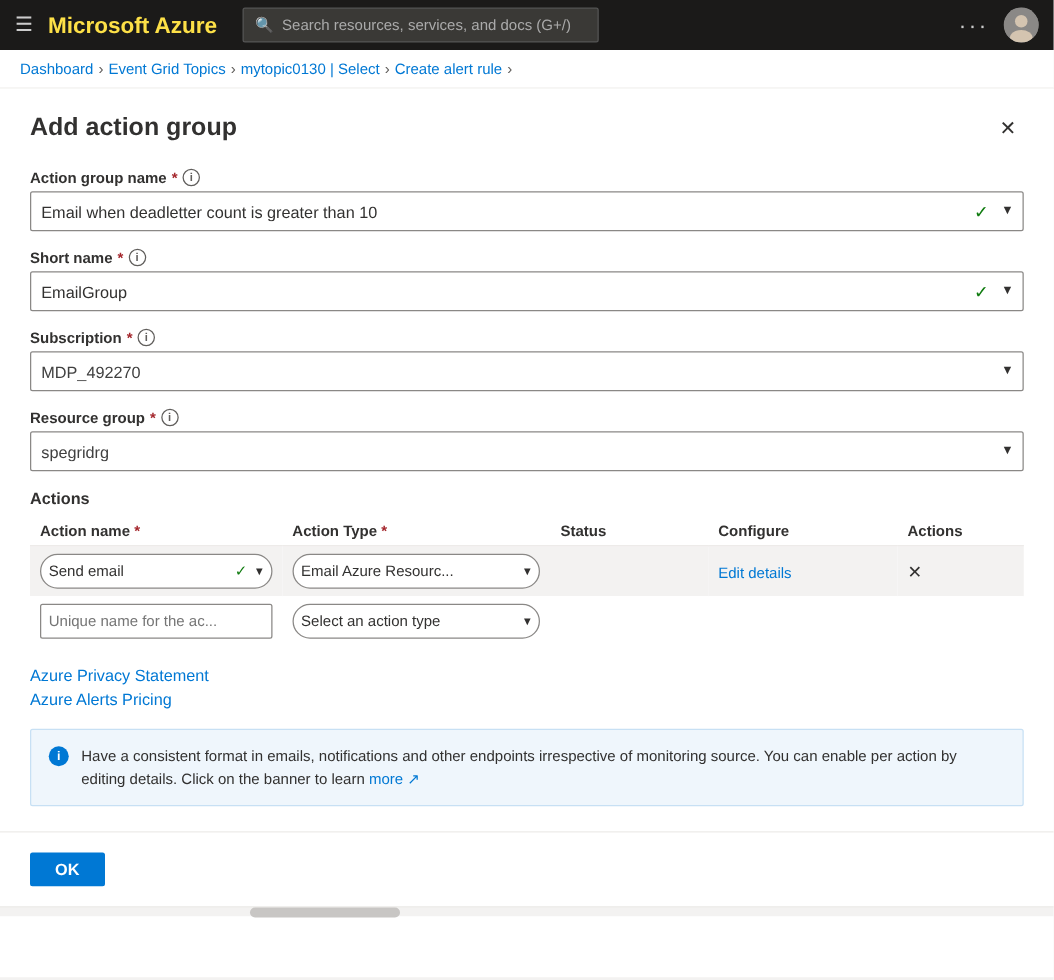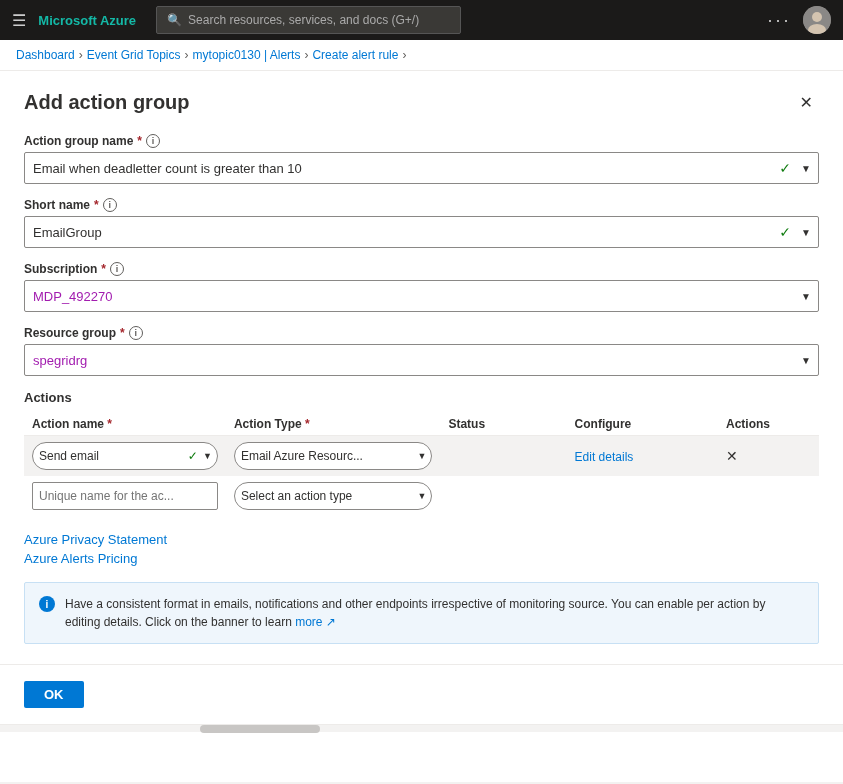--- a/index.html
+++ b/index.html
@@ -9,21 +9,21 @@
     .top-nav {
       background: #1b1a19;
       color: #fff;
       height: 40px;
       display: flex;
       align-items: center;
       padding: 0 12px;
       gap: 12px;
     }
     .top-nav .hamburger { font-size: 16px; cursor: pointer; color: #ccc; }
-    .top-nav .brand { font-size: 13px; font-weight: 600; color: #14b8a6; flex: 0 0 auto; margin-right: 8px; }
+    .top-nav .brand { font-size: 18px; font-weight: 600; color: #fde047; flex: 0 0 auto; margin-right: 8px; }
     .top-nav .search-box {
       flex: 1;
       max-width: 400px;
       background: #3a3936;
       border: 1px solid #555;
       border-radius: 2px;
       display: flex;
       align-items: center;
       padding: 0 10px;
       height: 28px;
@@ -144,21 +144,21 @@
       font-size: 10px;
       pointer-events: none;
     }
     .form-select {
       width: 100%;
       height: 32px;
       border: 1px solid #8a8886;
       border-radius: 2px;
       padding: 0 40px 0 8px;
       font-size: 13px;
-      color: #a21caf;
+      color: #404040;
       background: #fff;
       appearance: none;
       outline: none;
       cursor: pointer;
     }
 
     
     .actions-section { margin-bottom: 16px; }
     .actions-label {
       font-size: 13px;
@@ -350,21 +350,21 @@
       <ellipse cx="14" cy="24" rx="9" ry="6" fill="#d4c4b0"></ellipse>
     </svg>
   </div>
 </div>
 
 <div class="breadcrumb">
   <a href="#">Dashboard</a>
   <span class="sep">›</span>
   <a href="#">Event Grid Topics</a>
   <span class="sep">›</span>
-  <a href="#">mytopic0130 | Alerts</a>
+  <a href="#">mytopic0130 | Select</a>
   <span class="sep">›</span>
   <a href="#">Create alert rule</a>
   <span class="sep">›</span>
 </div>
 
 <div class="main-content">
   <div class="panel">
 
     <div class="panel-header">
       <h1 class="panel-title">Add action group</h1>

